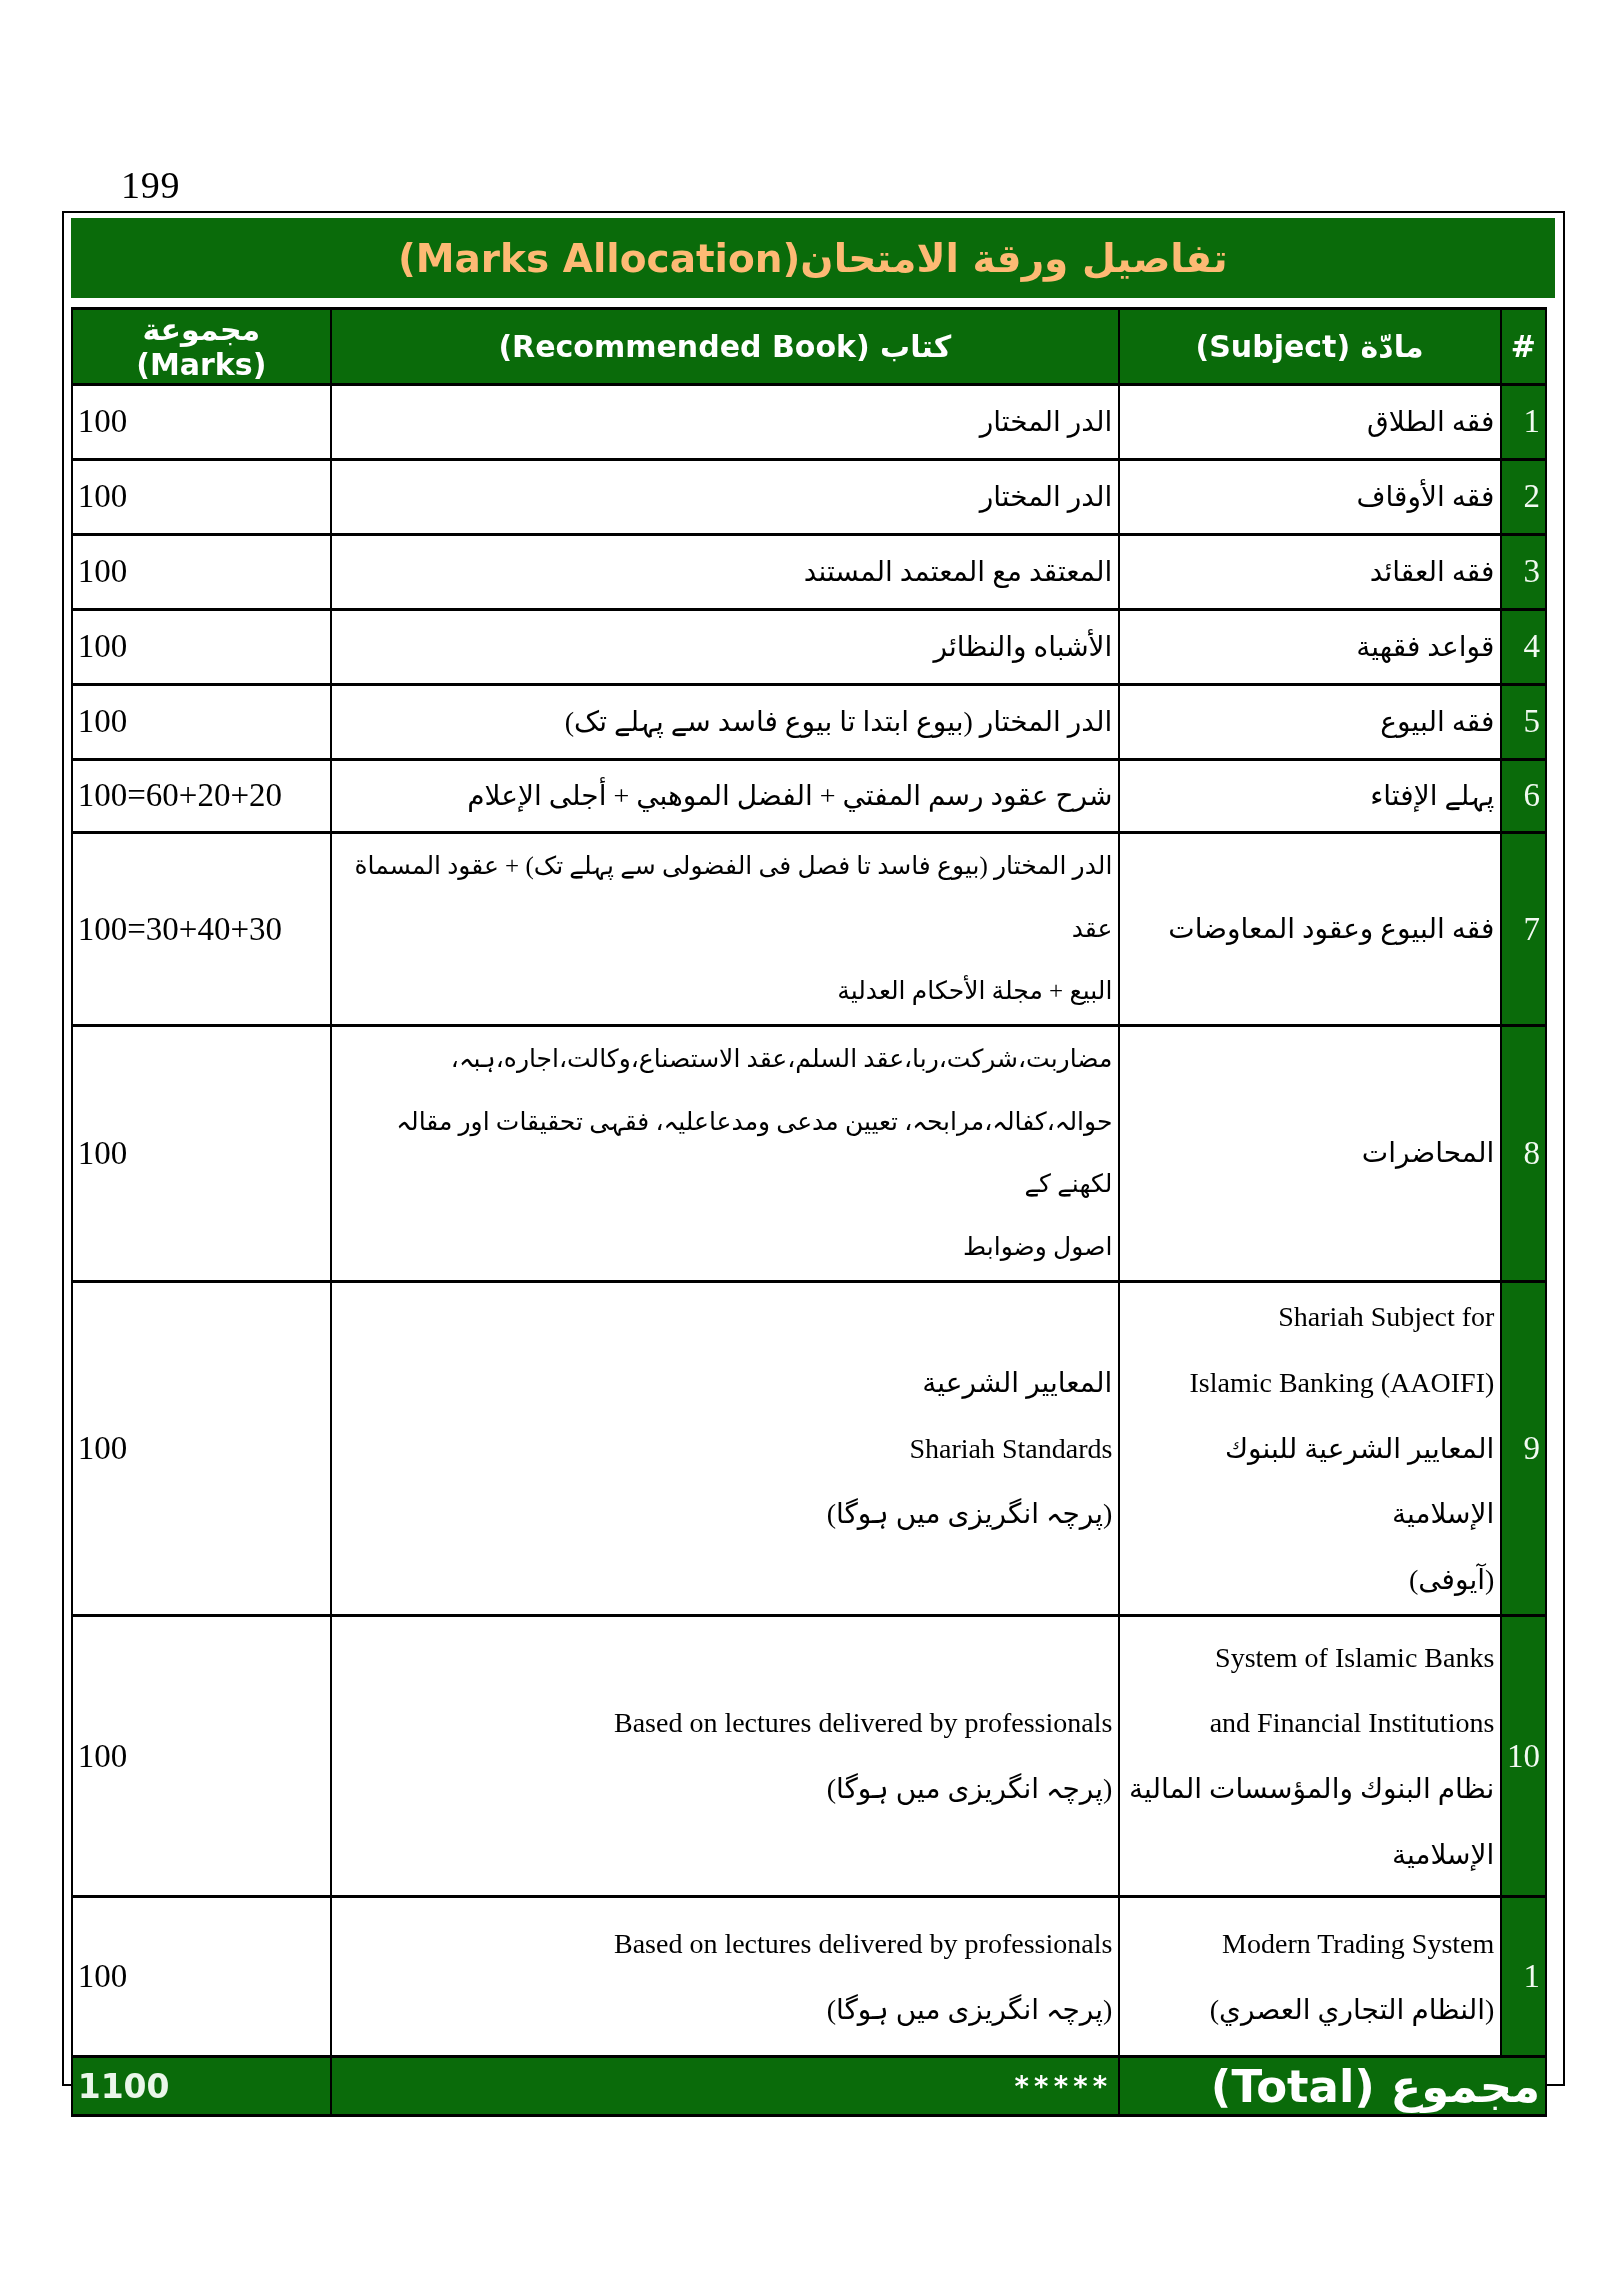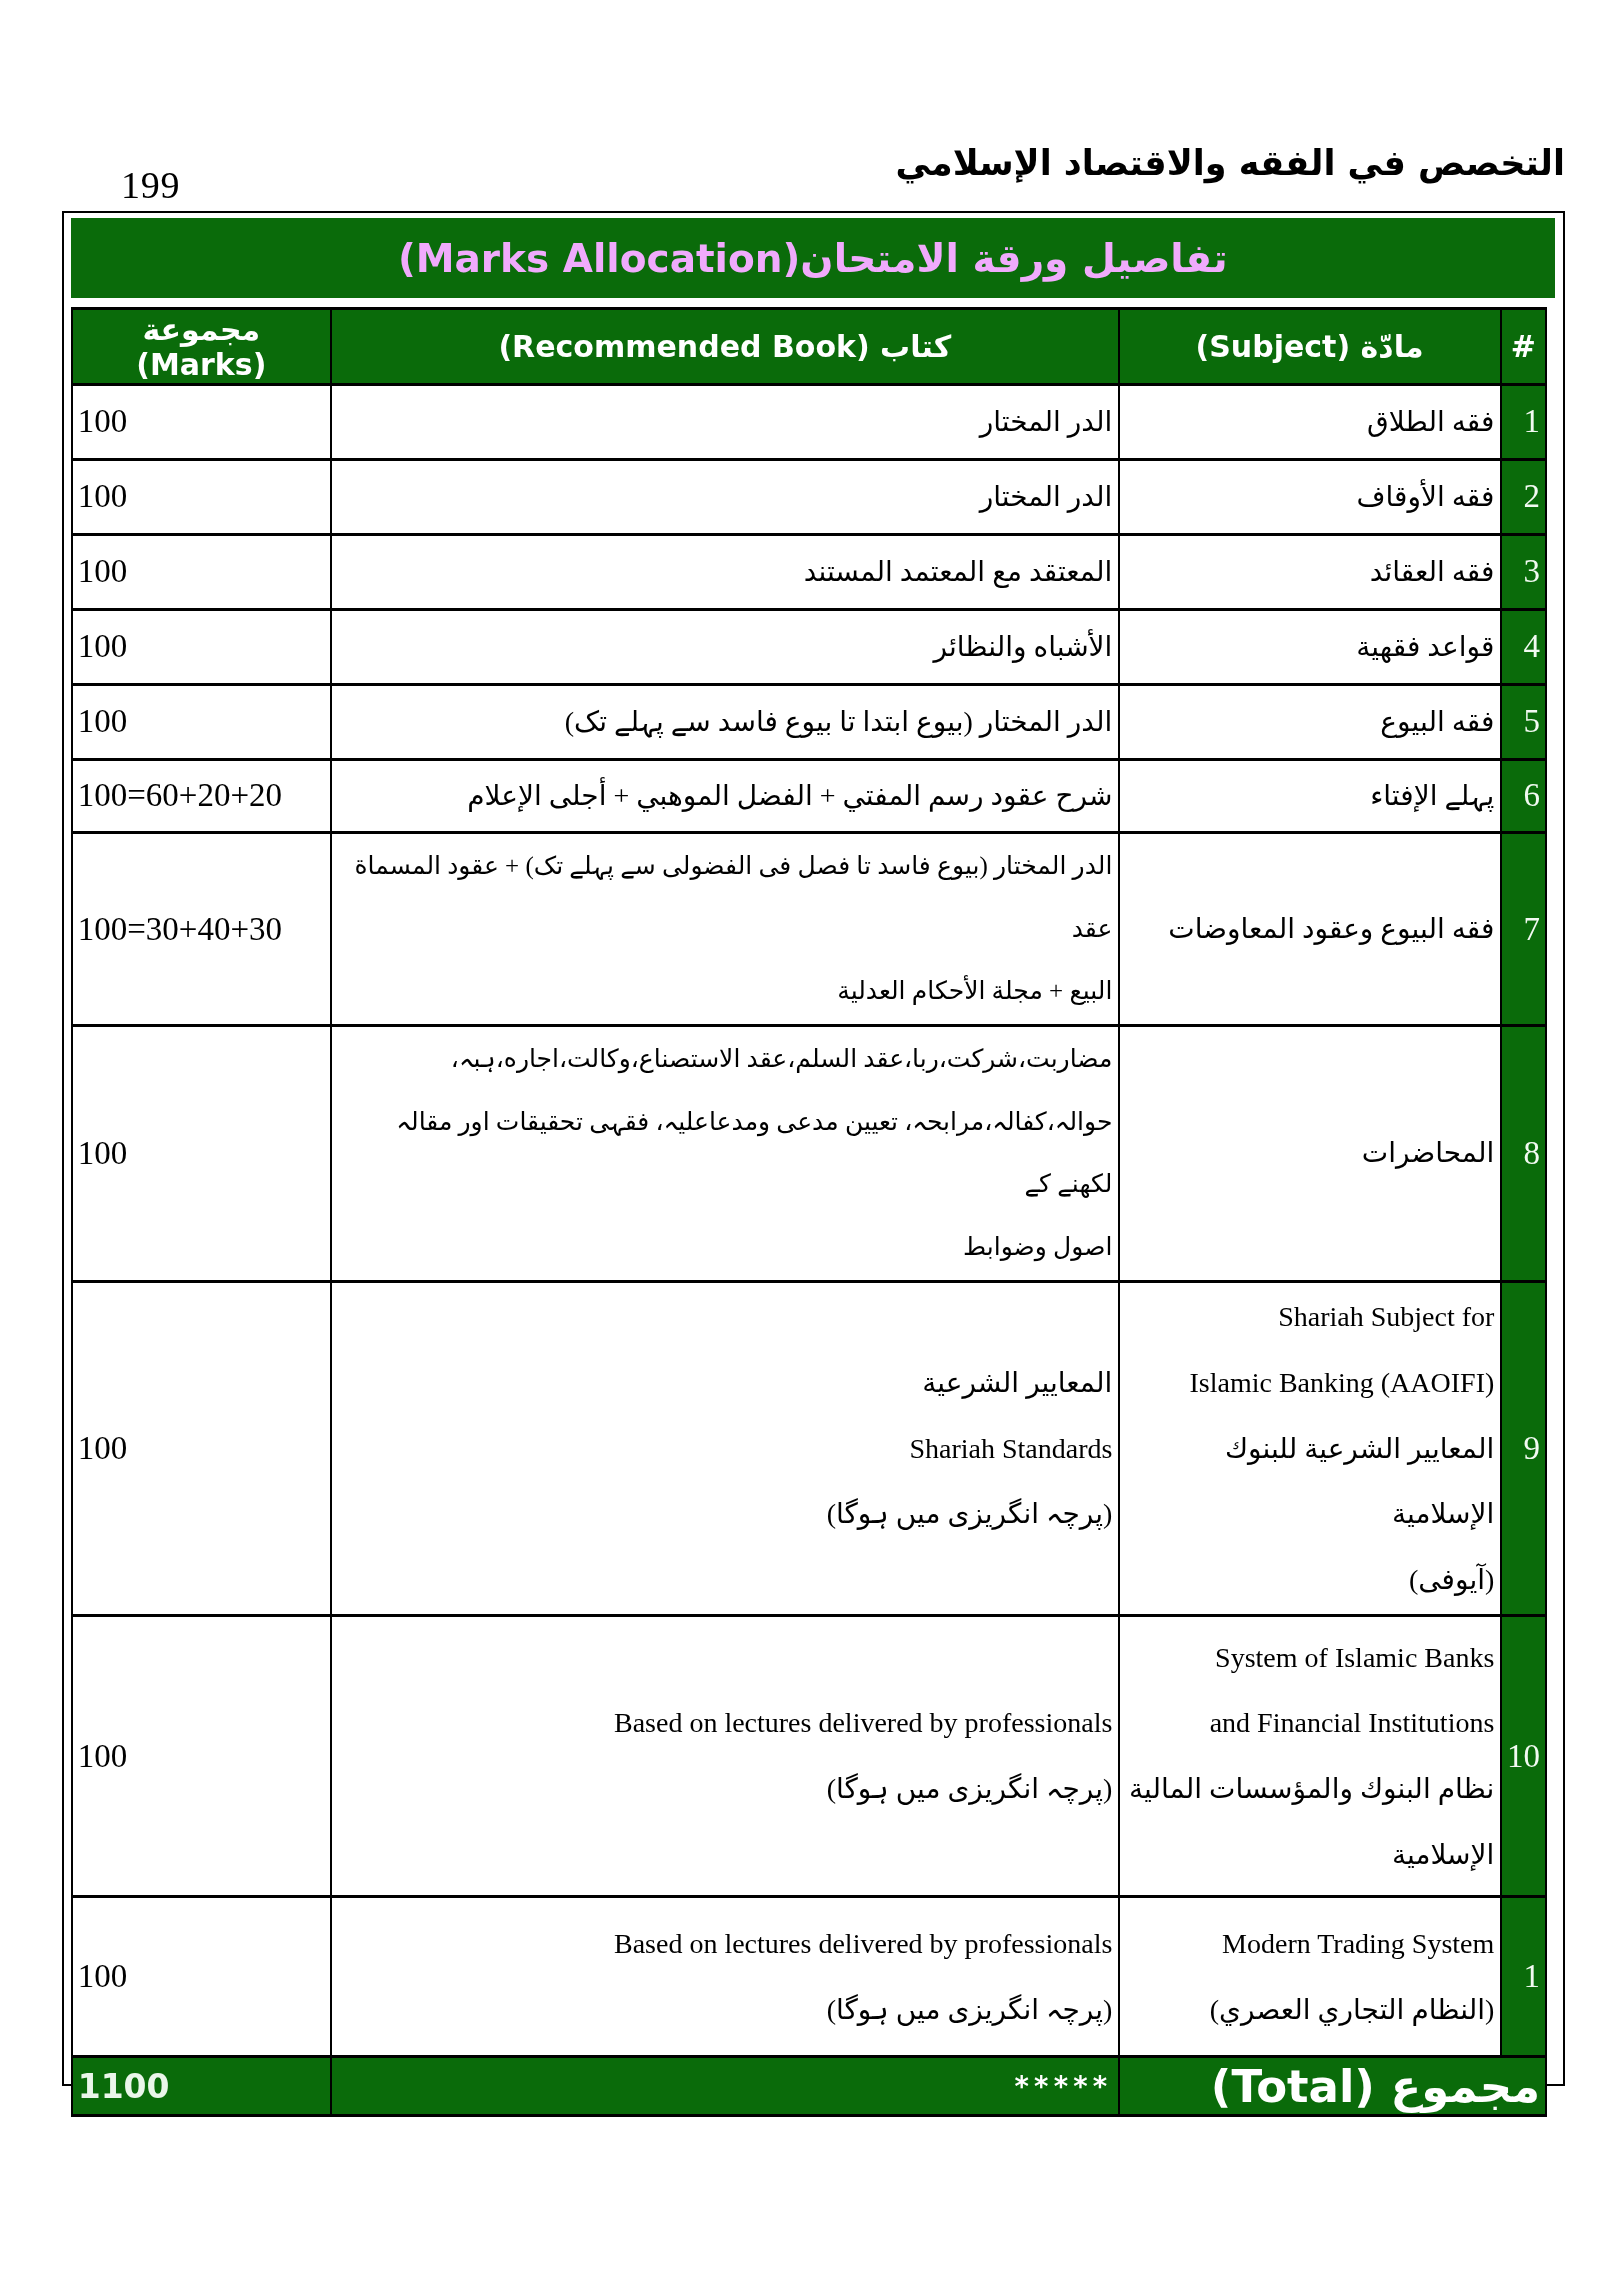--- a/index.html
+++ b/index.html
@@ -18,21 +18,21 @@
   .page-header-ar {
     position:absolute; right:0; top:0; direction:rtl; text-align:right;
     font-size:35px; font-family:"DejaVu Sans",sans-serif; font-weight:bold;
   }
   
   .document-frame {
     position:absolute; left:62px; top:211px; width:1503px; height:1875px;
     border:2.6px solid var(--ink); padding:5.2px 7.9px 0 6.5px; background:var(--paper);
   }
   .table-title {
-    background:var(--green); color:#f0abfc; height:80px; margin-bottom:9.2px;
+    background:var(--green); color:#fdba74; height:80px; margin-bottom:9.2px;
     display:flex; align-items:center; justify-content:center;
     direction:rtl; font-size:39px; font-weight:bold;
     font-family:"DejaVu Sans",sans-serif;
   }
   table.marks-table {
     border-collapse:collapse; direction:rtl; table-layout:fixed;
     width:calc(100% - 7.9px);
   }
   .marks-table th, .marks-table td {
     border:2px solid var(--ink); vertical-align:middle;
@@ -69,21 +69,20 @@
   }
   td.total-label-cell { font-size:45px; }
   td.total-stars-cell { font-size:27.5px; letter-spacing:5.2px; font-family:"Liberation Serif",serif; }
   tr.total-row td.marks-cell { font-size:33px; color:#eaf6ea; background:var(--green); }
 </style>
 </head>
 <body>
 
 <div class="page-topline">
   <span class="page-number">199</span>
-  <span class="page-header-ar" dir="rtl">التخصص في الفقه والاقتصاد الإسلامي</span>
 </div>
 
 <div class="document-frame">
 
   <div class="table-title">تفاصيل ورقة الامتحان(Marks Allocation)</div>
 
   <table class="marks-table">
     <colgroup>
       <col class="col-num">
         <col class="col-subj">

